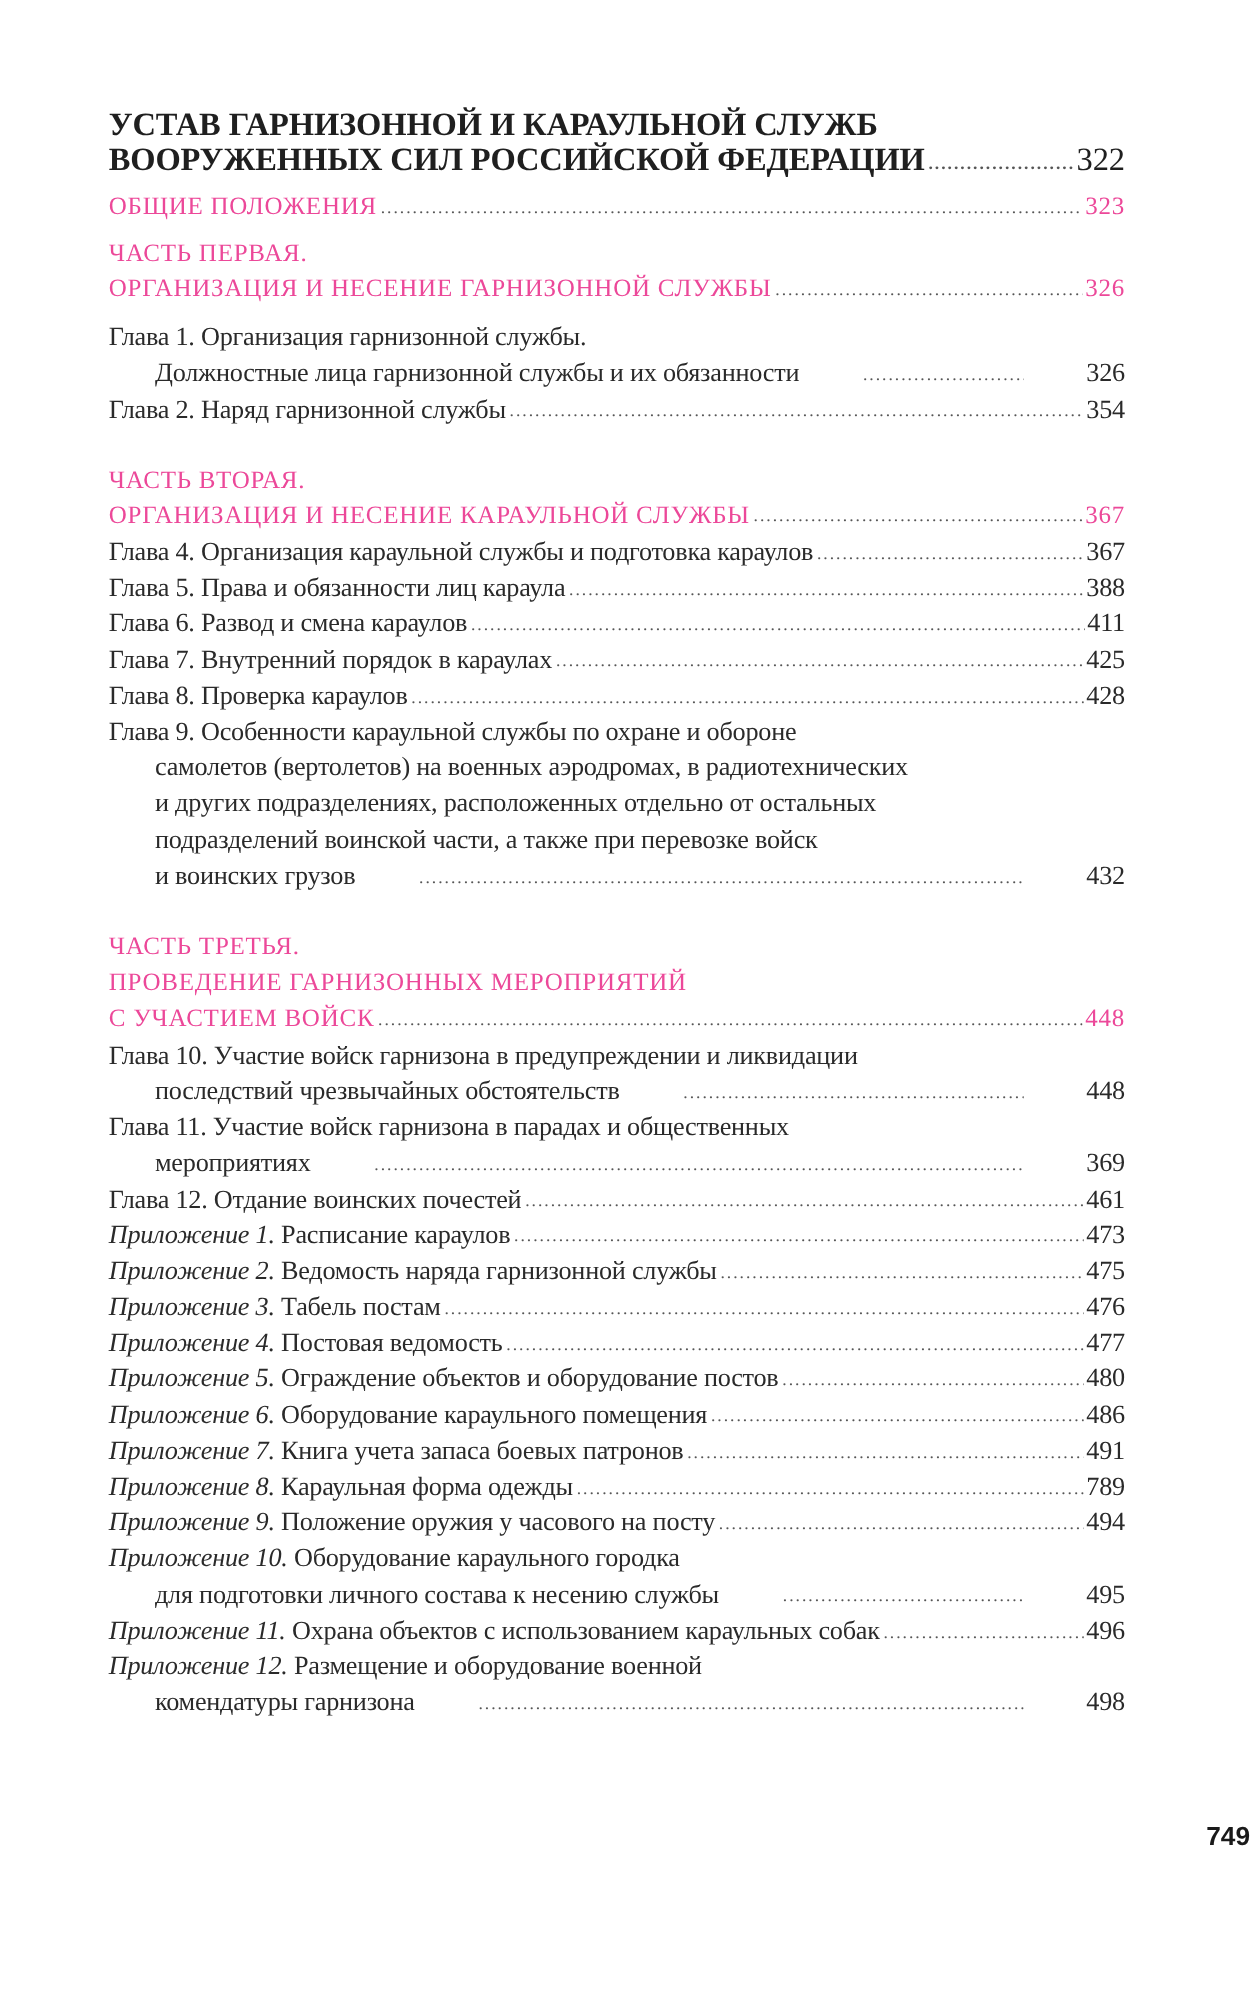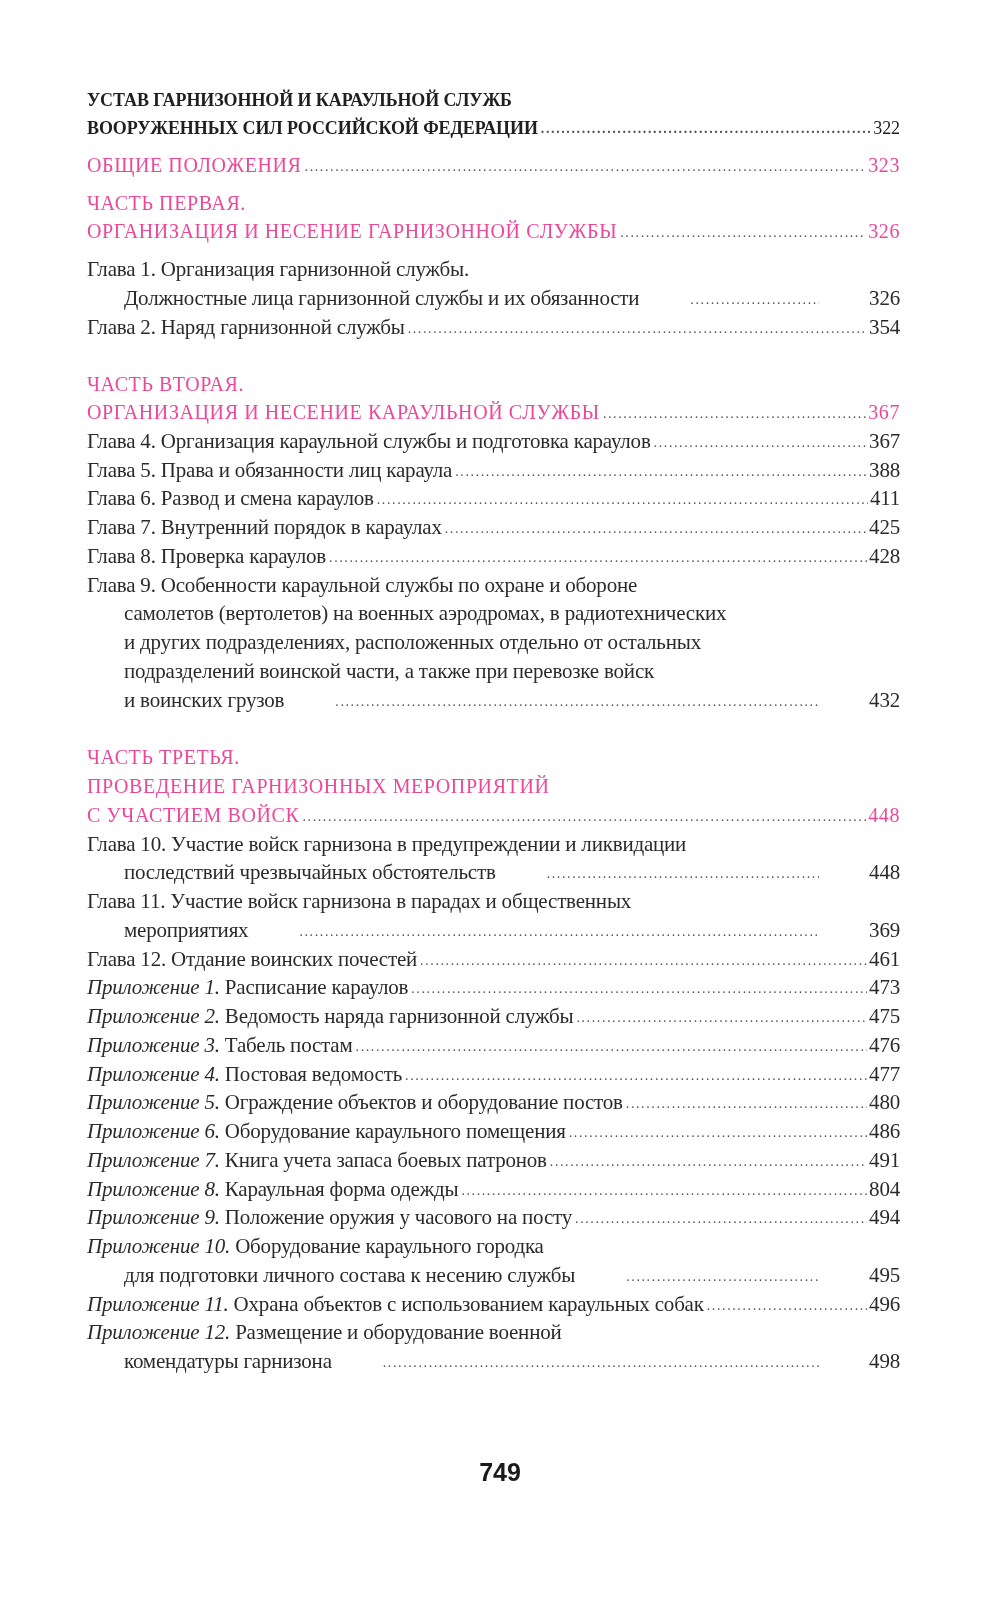--- a/index.html
+++ b/index.html
@@ -28,21 +28,21 @@
       display: flex;
       align-items: baseline;
       font-size: 21px;
       line-height: 28px;
       white-space: nowrap;
       letter-spacing: -0.2px;
       transform-origin: left center;
     }
     .line.indent { left: 124px; width: 776px; gap: 48px; }
     .line.caps { font-size: 20px; letter-spacing: 0.6px; color: #ec4899; }
-    .line.bold { font-weight: bold; font-size: 18px; color: #1f1f1f; letter-spacing: -0.1px; }
+    .line.bold { font-weight: bold; font-size: 26px; color: #1f1f1f; letter-spacing: -0.1px; }
     .line .txt { flex: 0 0 auto; }
     .line .lead {
       flex: 1 1 auto;
       overflow: hidden;
       margin: 0 2px 0 3px;
       color: #555;
       font-size: 14px;
       letter-spacing: 1.6px;
       position: relative;
       top: -1px;
@@ -50,24 +50,24 @@
     .line .lead::before {
       content: "........................................................................................................................................................................................................................................................................";
     }
     .line .pg { flex: 0 0 auto; text-align: right; }
     .line .it { font-style: italic; }
     .page-number {
       position: absolute;
       left: 0;
       width: 1000px;
       top: 1458px;
-      text-align: center;
+      text-align: right;
       font-family: "Liberation Sans", "DejaVu Sans", sans-serif;
       font-weight: bold;
-      font-size: 25px;
+      font-size: 21px;
       color: #1a1a1a;
     }
   </style>
 </head>
 <body>
 
 <div class="page">
 
   <div class="line bold" style="top:86px">
     <span class="txt">УСТАВ ГАРНИЗОННОЙ И КАРАУЛЬНОЙ СЛУЖБ</span>
@@ -222,21 +222,21 @@
     <span class="pg">486</span>
   </div>
   <div class="line" style="top:1146px">
     <span class="txt"><span class="it">Приложение 7.</span> <span>Книга учета запаса боевых патронов</span></span>
     <span class="lead"></span>
     <span class="pg">491</span>
   </div>
   <div class="line" style="top:1175px">
     <span class="txt"><span class="it">Приложение 8.</span> <span>Караульная форма одежды</span></span>
     <span class="lead"></span>
-    <span class="pg">804</span>
+    <span class="pg">789</span>
   </div>
   <div class="line" style="top:1203px">
     <span class="txt"><span class="it">Приложение 9.</span> <span>Положение оружия у часового на посту</span></span>
     <span class="lead"></span>
     <span class="pg">494</span>
   </div>
   <div class="line" style="top:1232px">
     <span class="txt"><span class="it">Приложение 10.</span> <span>Оборудование караульного городка</span></span>
   </div>
   <div class="line indent" style="top:1261px">

